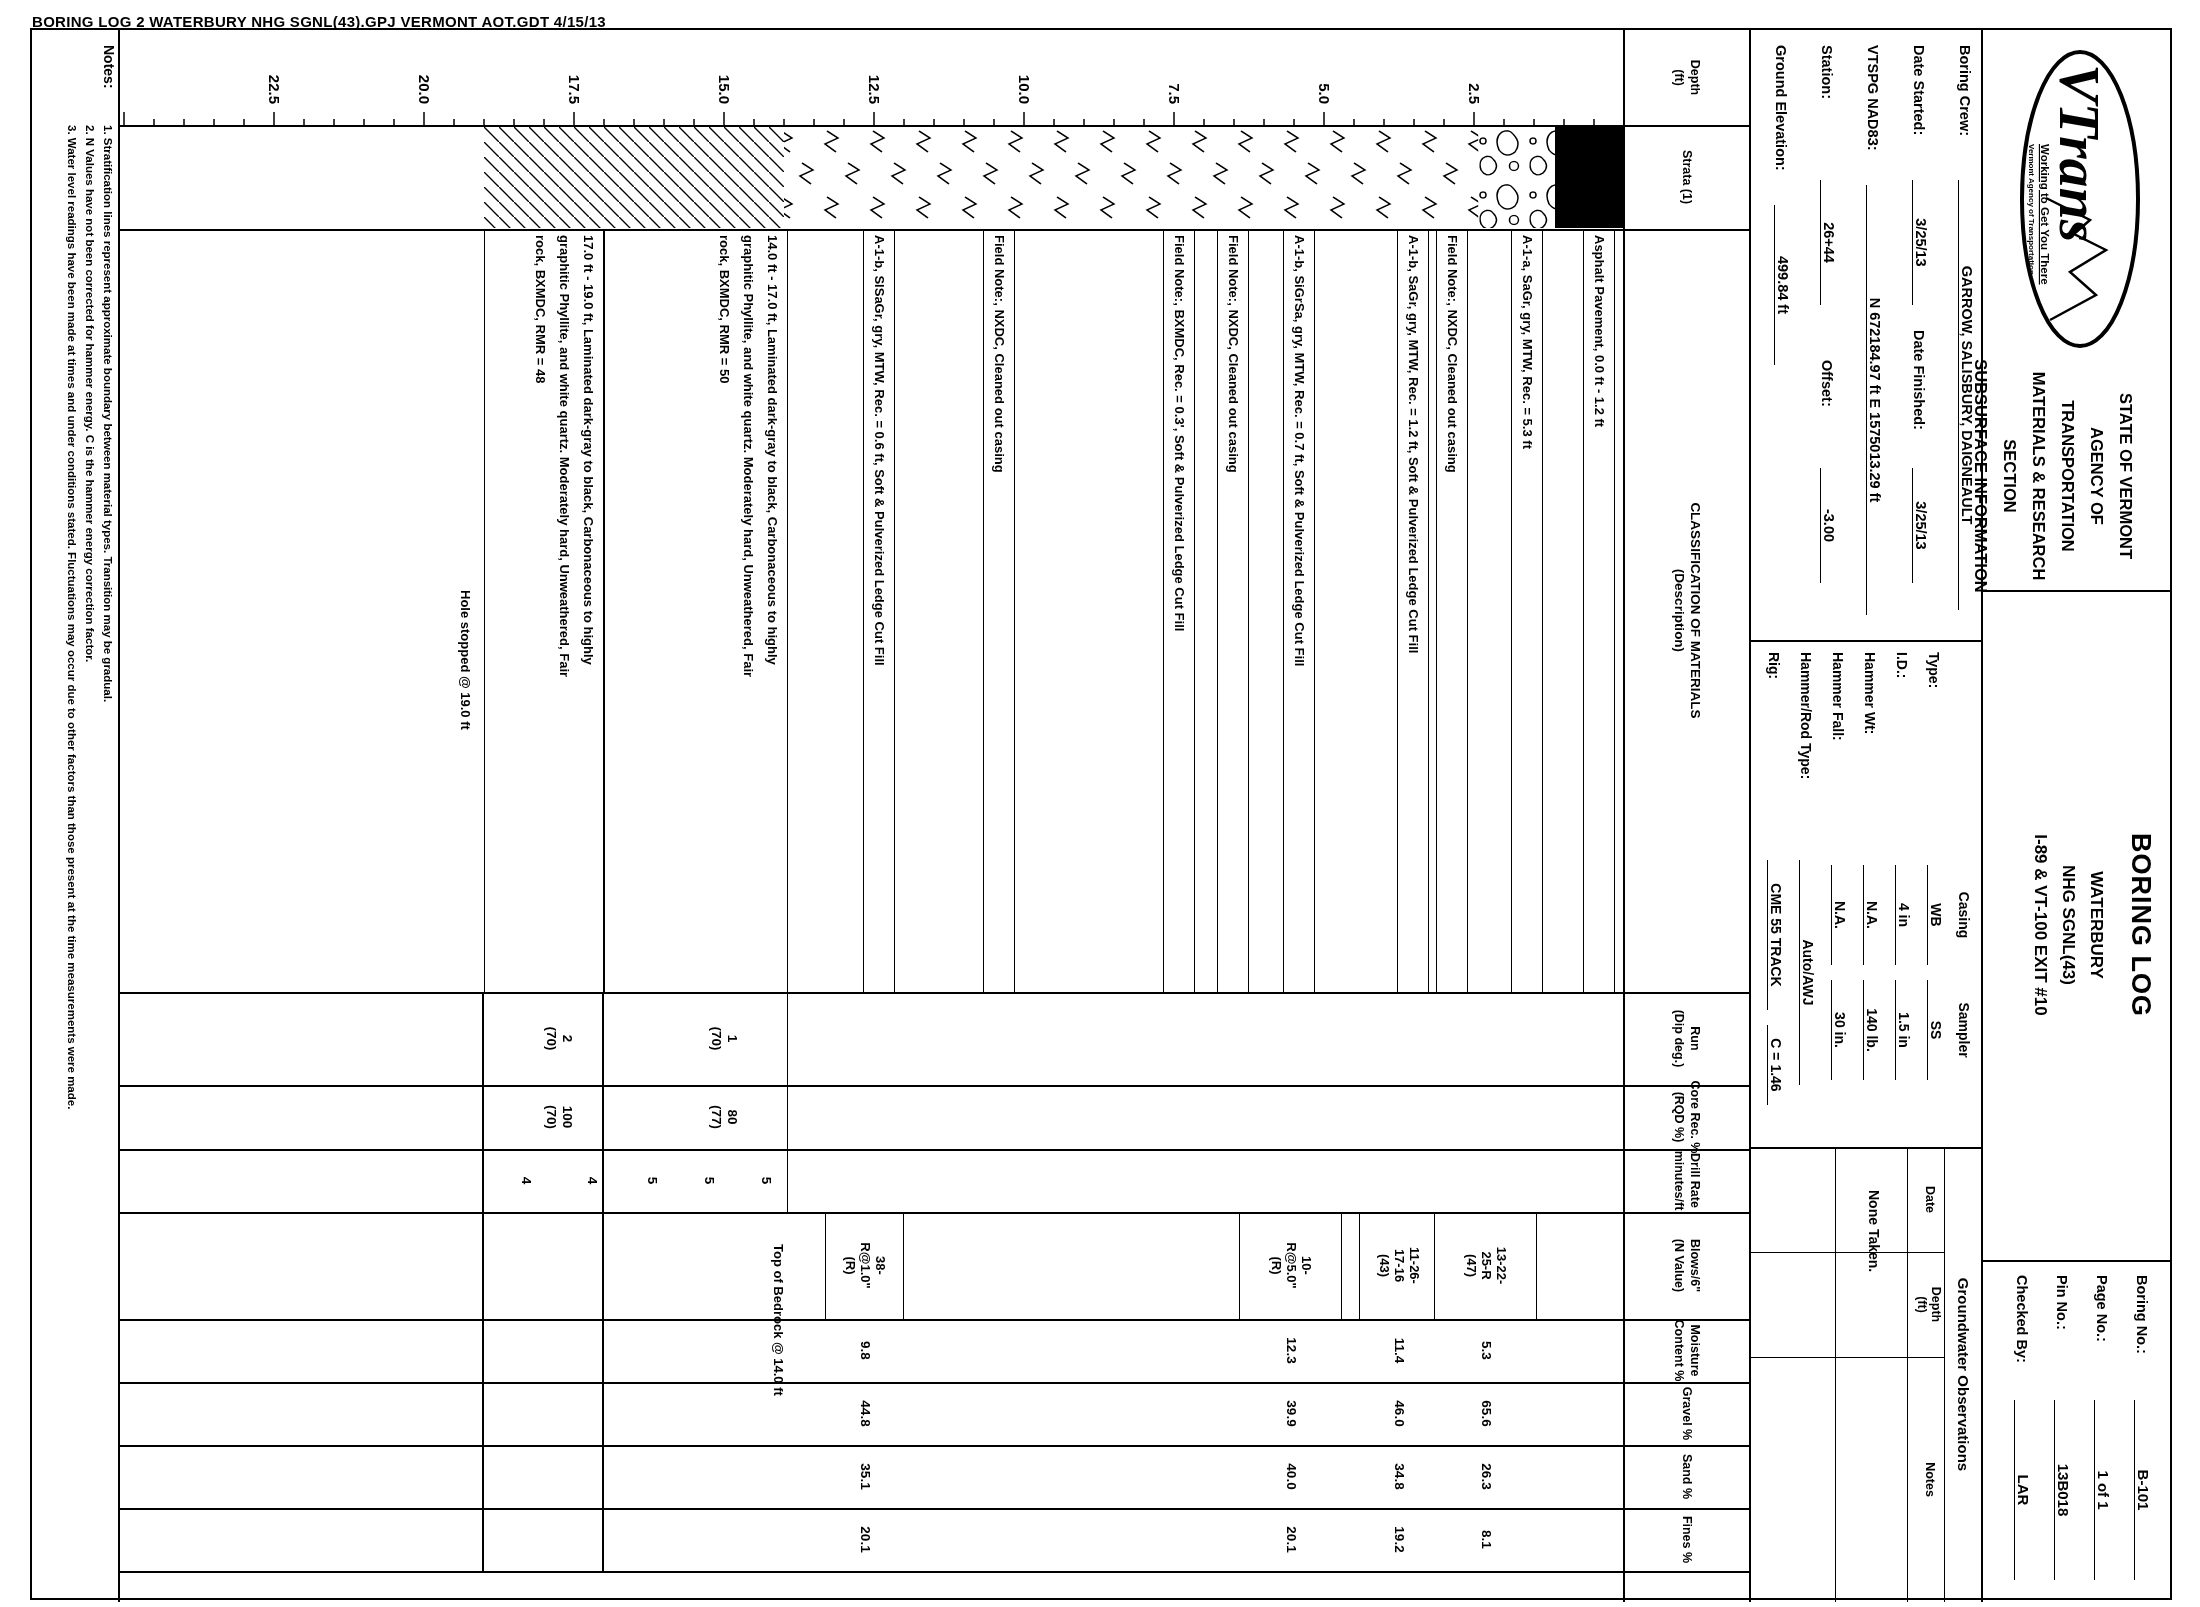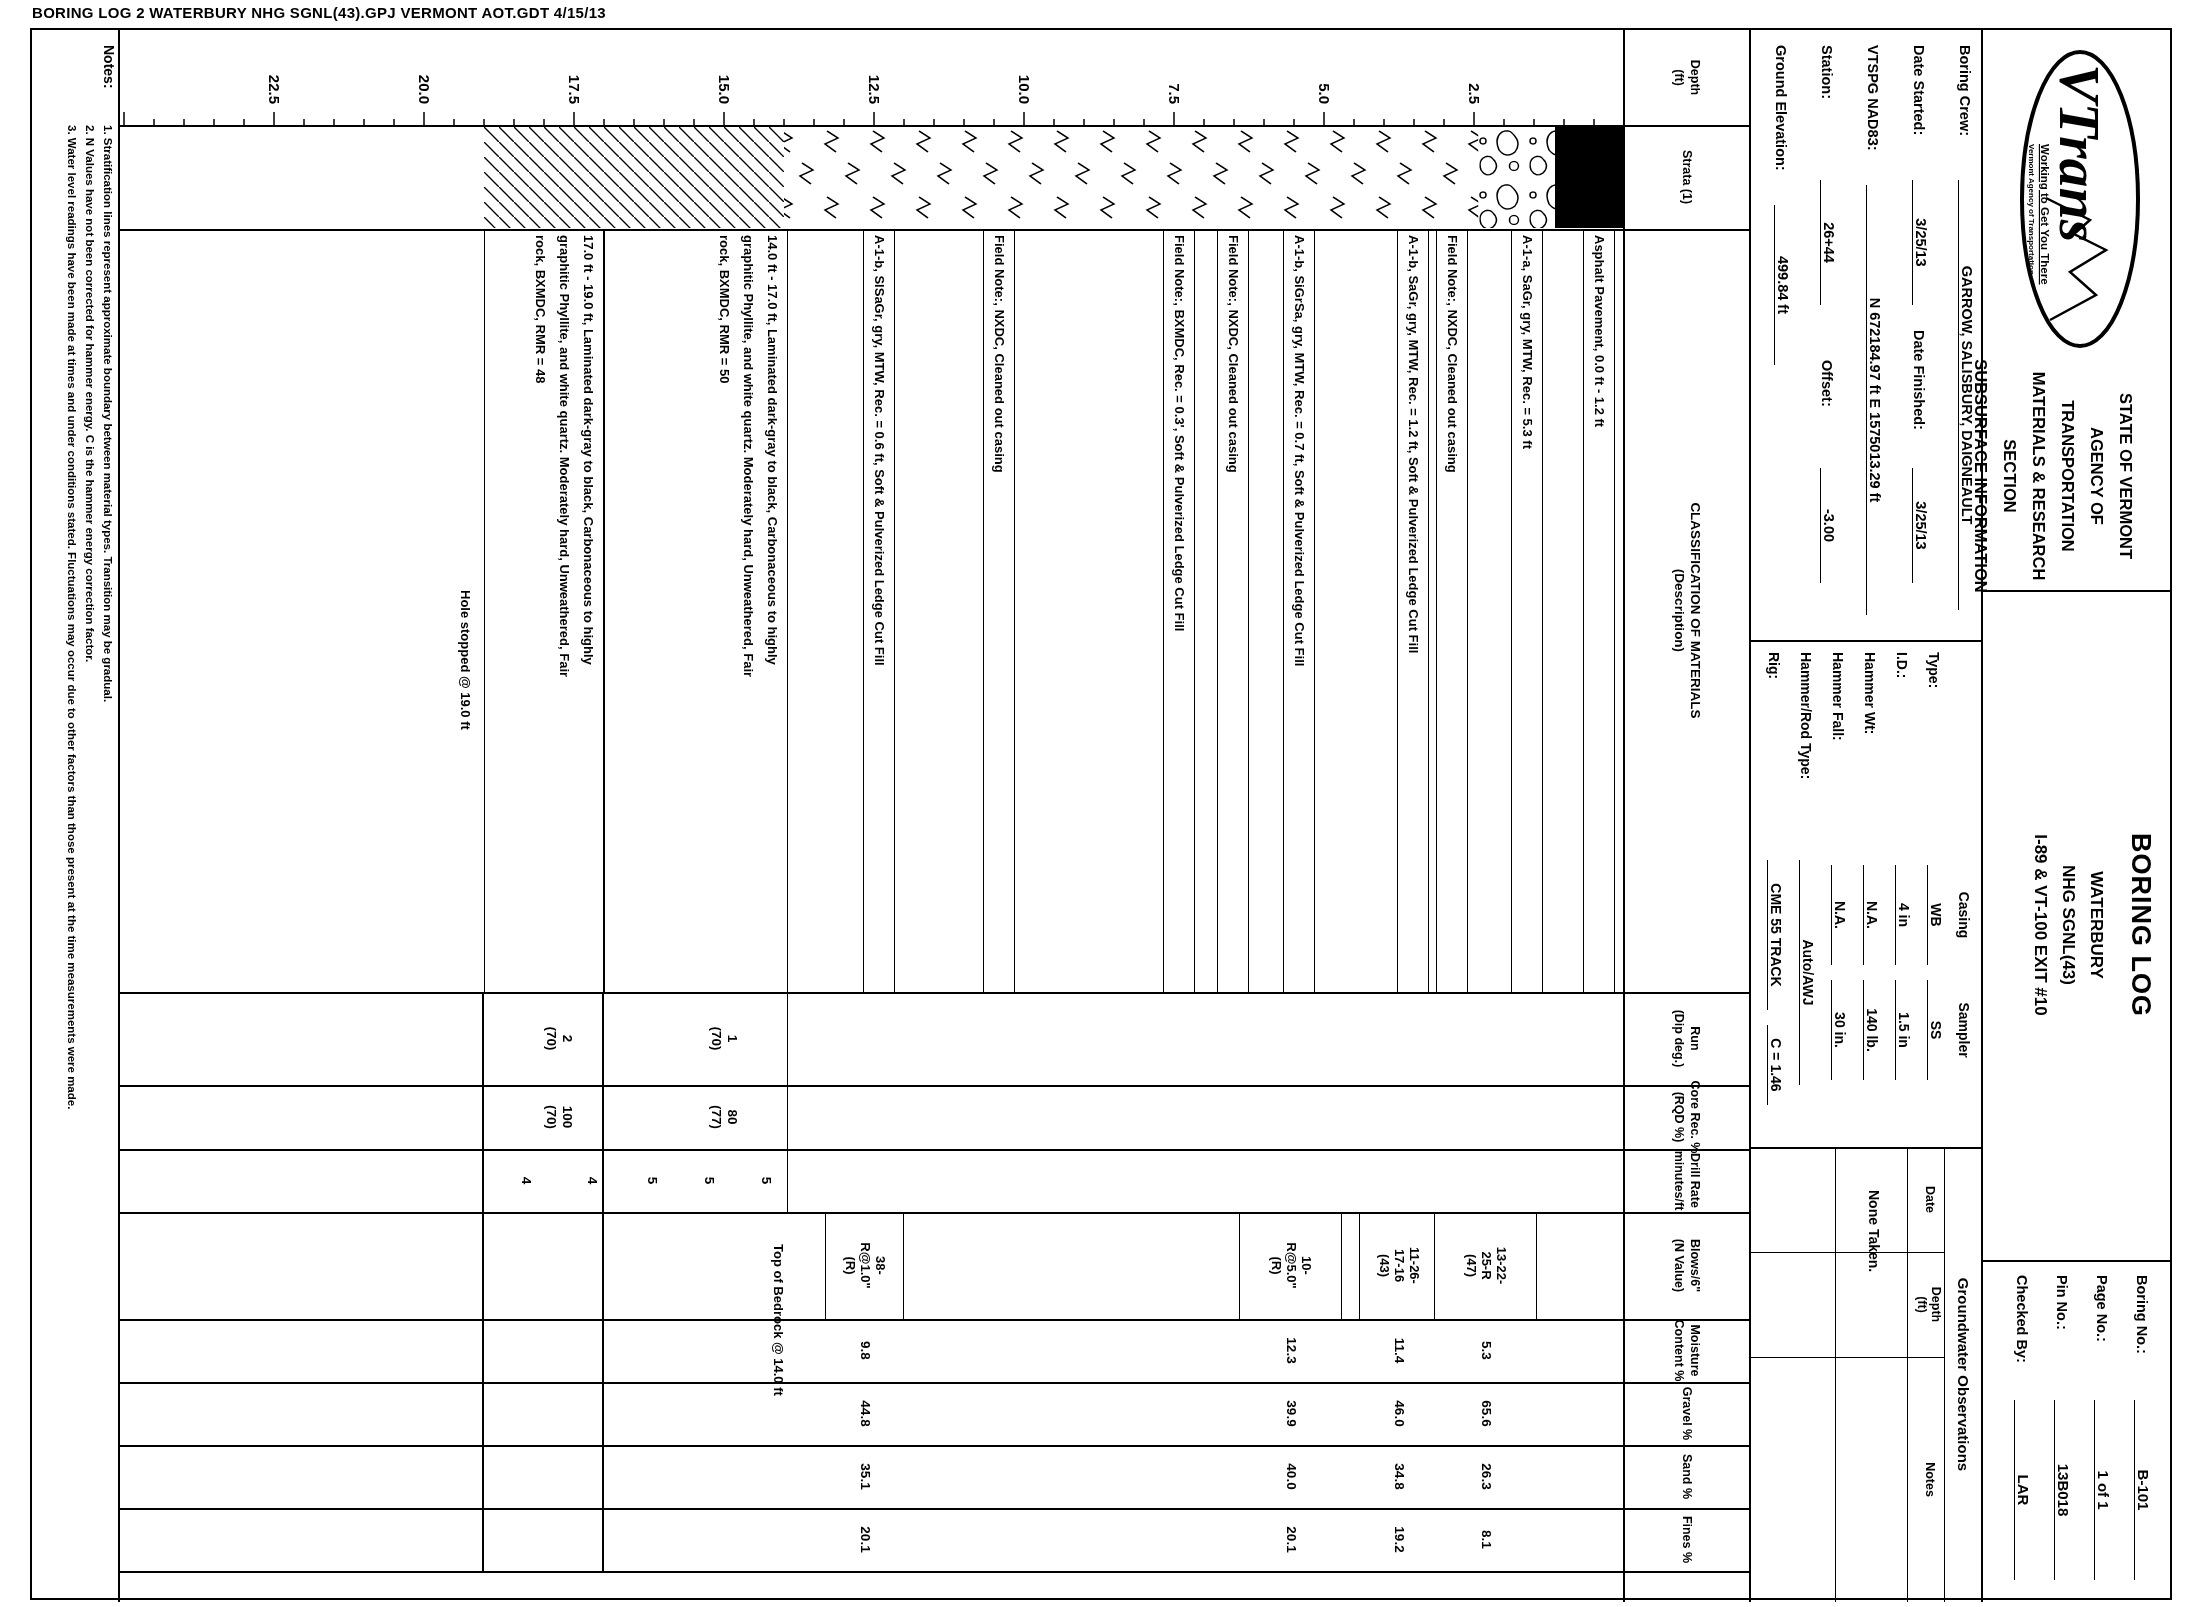--- a/index.html
+++ b/index.html
@@ -1,20 +1,20 @@
 <!DOCTYPE html>
 <html><head>
 <meta charset="utf-8">
 <style>
   html,body{margin:0;padding:0;background:#fff}
   body{width:2200px;height:1607px;position:relative;overflow:hidden;
        font-family:"Liberation Sans",sans-serif;color:#000}
   .abs{position:absolute}
   .ctr{display:flex;align-items:center;justify-content:center;text-align:center}
-  #gpj{position:absolute;left:32px;top:4px;font-size:15px;font-weight:700;letter-spacing:.3px;white-space:nowrap}
+  #gpj{position:absolute;left:32px;top:13px;font-size:15px;font-weight:700;letter-spacing:.3px;white-space:nowrap}
   #sheet{position:absolute;left:30px;top:28px;width:1572px;height:2142px;
          transform-origin:0 0;transform:translateX(2142px) rotate(90deg);
          border:2.5px solid #000;box-sizing:border-box;background:#fff;font-weight:700}
   .desc{position:absolute;left:199px;width:763px;box-sizing:border-box;
         border-top:1.3px solid #000;border-bottom:1.3px solid #000;
         padding:3px 4px 3px 6px;font-size:13px;line-height:24px;white-space:nowrap;overflow:visible}
 </style>
 </head>
 <body>
 

